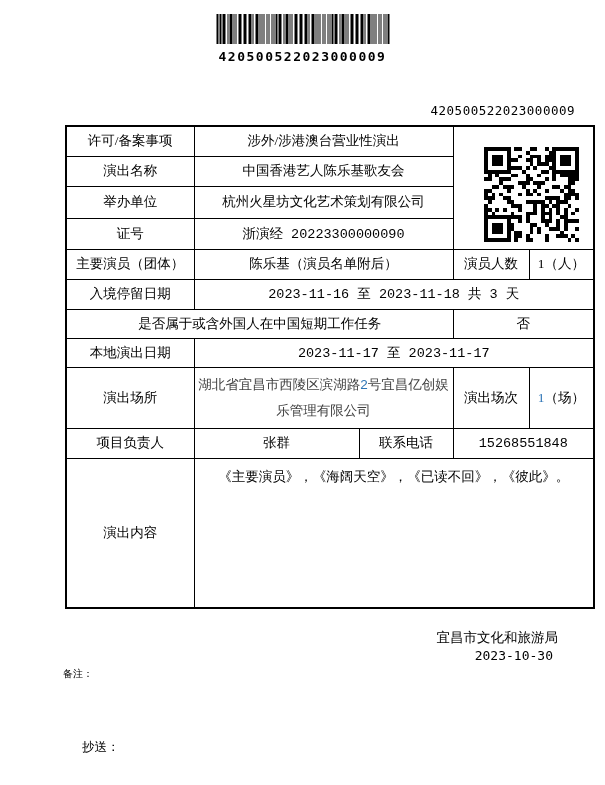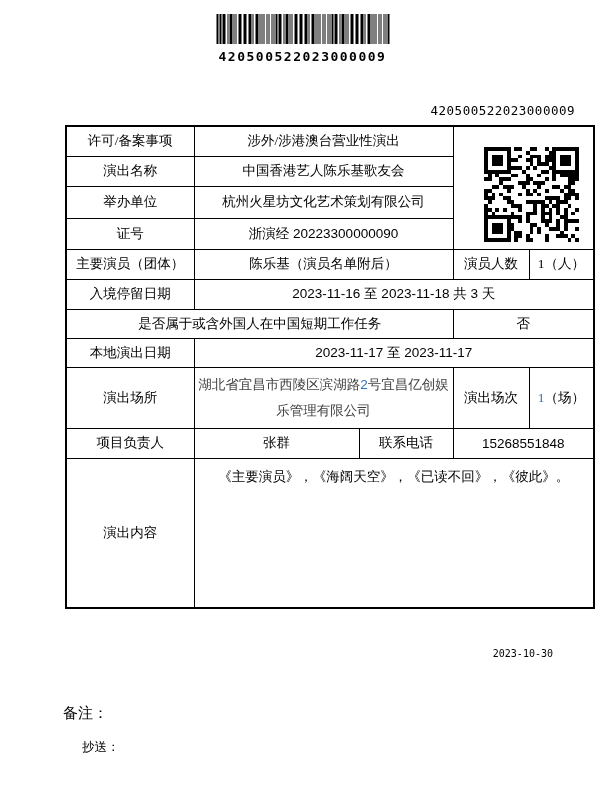--- a/index.html
+++ b/index.html
@@ -32,27 +32,27 @@
     position:absolute; left:65px; top:125px; width:528px;
     border-collapse:collapse; table-layout:fixed; border:2px solid #000;
   }
   table.grid td {
     border:1px solid #000; text-align:center; vertical-align:middle;
     font-size:13.5px; padding:0 2px; overflow:hidden;
   }
   td.qr-cell { position:relative; }
   .qr-svg { position:absolute; left:30px; top:20px; width:95px; height:95px; fill:#000; shape-rendering:crispEdges; }
   .addr { font-family:"Liberation Sans", sans-serif; font-size:14px; line-height:26px; }
-  .num  { font-family:Liberation Sans, sans-serif; font-size:13px; }
+  .num  { font-family:Liberation Mono, monospace; font-size:13px; }
   .content-cell { vertical-align:top !important; padding-top:9px !important; }
 
   
   .issuer { position:absolute; top:629px; right:47px; font-size:13.5px; }
-  .issue-date { position:absolute; top:648px; right:52px; font-family:"DejaVu Sans Mono", monospace; font-size:10px; }
-  .notes-label { position:absolute; left:63px; top:667px; font-size:15px;margin-top:37px; }
+  .issue-date { position:absolute; top:648px; right:52px; font-family:"DejaVu Sans Mono", monospace; font-size:13px; }
+  .notes-label { position:absolute; left:63px; top:667px; font-size:10px; }
   .notes { position:absolute; left:95px; top:682px; font-size:11.5px; line-height:13.5px; white-space:nowrap; }
   .cc-label { position:absolute; left:82px; top:739px; font-size:12.5px; }
 </style>
 </head>
 <body>
 
 <div id="page">
 
   <div class="barcode-block">
     <div class="barcode-bars">
@@ -482,19 +482,20 @@
         <td>联系电话</td>
         <td colspan="2" class="num">15268551848</td>
       </tr>
       <tr style="height:150px">
         <td>演出内容</td>
         <td colspan="4" class="content-cell">《主要演员》，《海阔天空》，《已读不回》，《彼此》。</td>
       </tr>
     </tbody>
   </table>
 
+  <div class="issuer">宜昌市文化和旅游局</div>
   <div class="issue-date">2023-10-30</div>
   <div class="notes-label">备注：</div>
   <div class="notes">
   </div>
   <div class="cc-label">抄送：</div>
 
 </div>
 
 </body></html>

